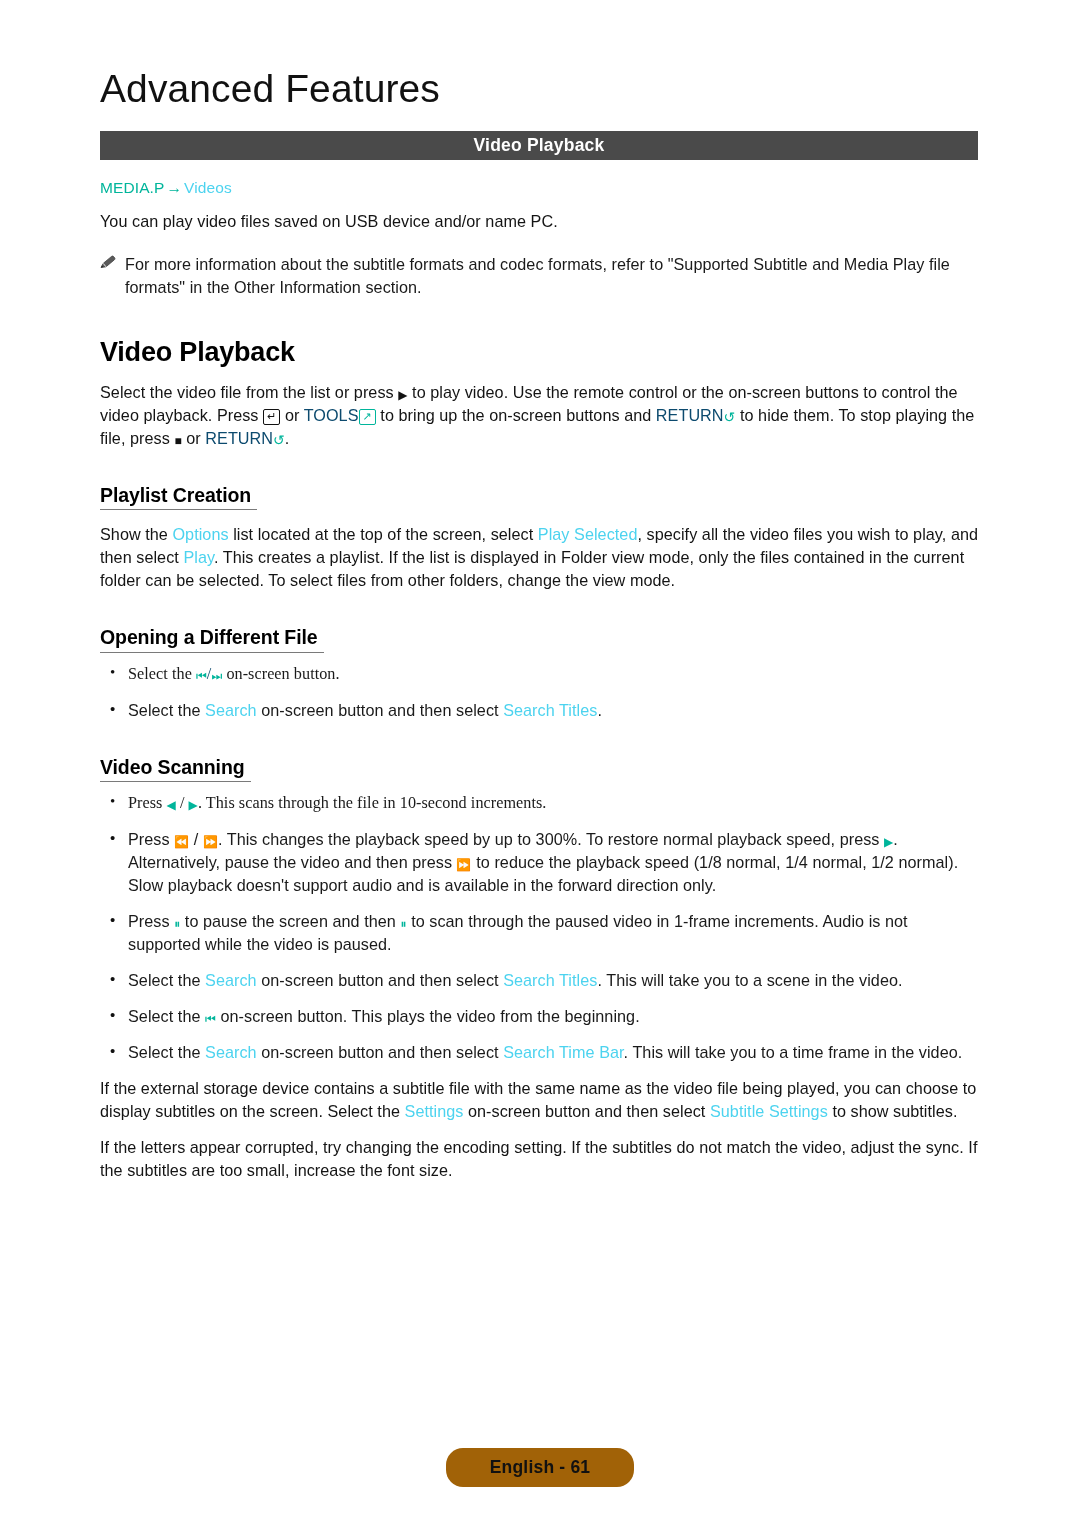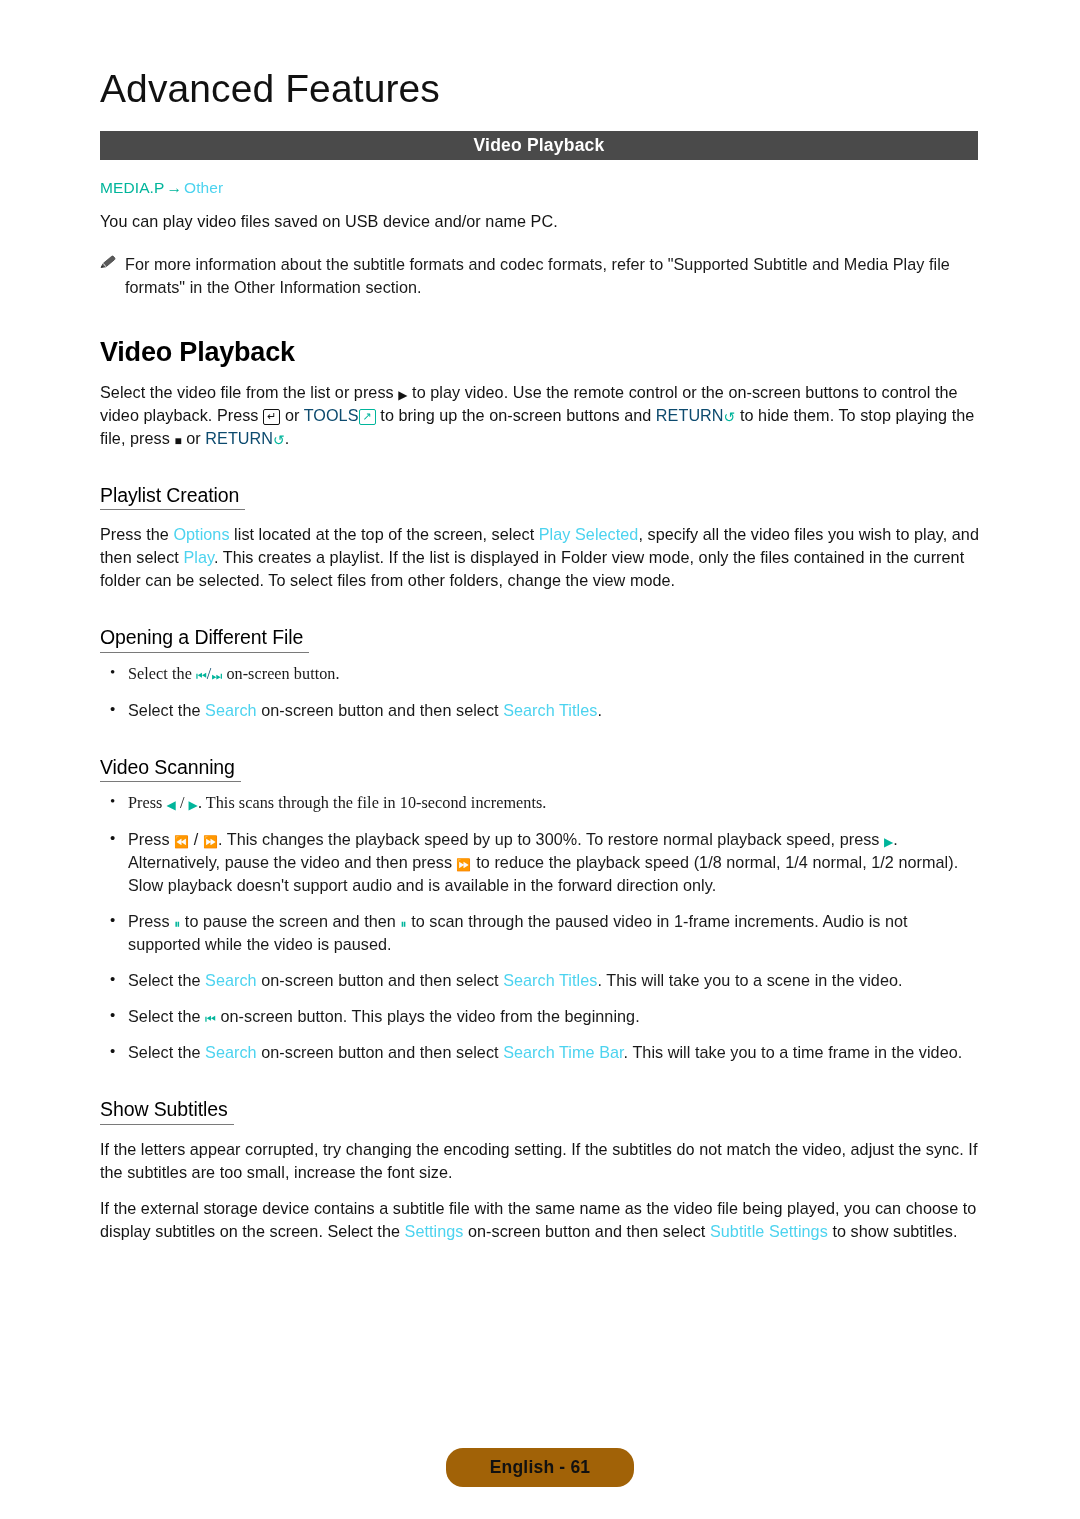--- a/index.html
+++ b/index.html
@@ -86,21 +86,21 @@
   
   h2.major {
     font-size: 27px;
     font-weight: bold;
     margin: 38px 0 0 0;
     letter-spacing: -0.2px;
     color: #000;
   }
   h3.minor {
     font-size: 19.5px;
-    font-weight: normal;
+    font-weight: bold;
     margin: 36px 0 0 0;
     display: inline-block;
     border-bottom: 1.4px solid #7a7a7a;
     padding: 0 6px 4px 0;
     letter-spacing: -0.1px;
     color: #000;
   }
   .minor-wrap { line-height: 1; }
 
   
@@ -183,21 +183,21 @@
 
 <div class="page">
 
   <div class="chapter-title">Advanced Features</div>
 
   <div class="section-bar">
     <span>Video Playback</span>
   </div>
 
   <div class="breadcrumb">
-    <span>MEDIA.P</span><span class="bc-arrow">→</span><span class="bc-last">Other</span>
+    <span>MEDIA.P</span><span class="bc-arrow">→</span><span class="bc-last">Videos</span>
   </div>
 
   <p class="body">You can play video files saved on USB device and/or name PC.</p>
 
   <div class="note">
     <span class="note-icon">
       <svg width="17" height="14" viewBox="0 0 17 14" aria-hidden="true">
         <path d="M1 12.5 L3.2 8.4 L11.6 1.4 C12.2 0.9 13.1 1.0 13.6 1.6 L14.6 2.8 C15.1 3.4 15.0 4.3 14.4 4.8 L6.0 11.8 Z" fill="#5a5a5a" stroke="#3c3c3c" stroke-width="0.8"></path>
         <path d="M3.2 8.4 L6.0 11.8" stroke="#ffffff" stroke-width="0.9" fill="none"></path>
         <path d="M1 12.5 L2.0 10.6 L3.5 12.0 Z" fill="#2a2a2a"></path>
@@ -218,21 +218,21 @@
     <span class="tk-teal">RETURN</span><span class="gi gi-teal">↺</span>
     <span>to hide them. To stop playing the file, press</span>
     <span class="gi gi-black gi-sm">■</span>
     <span>or</span>
     <span class="tk-teal">RETURN</span><span class="gi gi-teal">↺</span><span>.</span>
   </p>
 
   <div class="minor-wrap">
     <h3 class="minor">Playlist Creation</h3>
   </div>
-  <p class="body"><span>Press the</span>
+  <p class="body"><span>Show the</span>
     <span class="tk-cyan">Options</span>
     <span>list located at the top of the screen, select</span>
     <span class="tk-cyan">Play Selected</span><span>, specify all the video files you wish to play, and then select</span>
     <span class="tk-cyan">Play</span><span>. This creates a playlist. If the list is displayed in Folder view mode, only the files contained in the current folder can be selected. To select files from other folders, change the view mode.</span>
   </p>
 
   <div class="minor-wrap">
     <h3 class="minor">Opening a Different File</h3>
   </div>
   <ul class="bullets">
@@ -275,28 +275,25 @@
       <span class="gi gi-teal gi-sm">⏮</span>
       <span>on-screen button. This plays the video from the beginning.</span>
     </li>
     <li><span>Select the</span>
       <span class="tk-cyan">Search</span>
       <span>on-screen button and then select</span>
       <span class="tk-cyan">Search Time Bar</span><span>. This will take you to a time frame in the video.</span>
     </li>
   </ul>
 
-  <div class="minor-wrap">
-    <h3 class="minor">Show Subtitles</h3>
-  </div>
-  <p class="body">If the letters appear corrupted, try changing the encoding setting. If the subtitles do not match the video, adjust the sync. If the subtitles are too small, increase the font size.</p>
   <p class="body"><span>If the external storage device contains a subtitle file with the same name as the video file being played, you can choose to display subtitles on the screen. Select the</span>
     <span class="tk-cyan">Settings</span>
     <span>on-screen button and then select</span>
     <span class="tk-cyan">Subtitle Settings</span>
     <span>to show subtitles.</span>
   </p>
+  <p class="body">If the letters appear corrupted, try changing the encoding setting. If the subtitles do not match the video, adjust the sync. If the subtitles are too small, increase the font size.</p>
 
   <div class="footer">
     <div class="page-pill">English - 61</div>
   </div>
 
 </div>
 
 </body></html>

